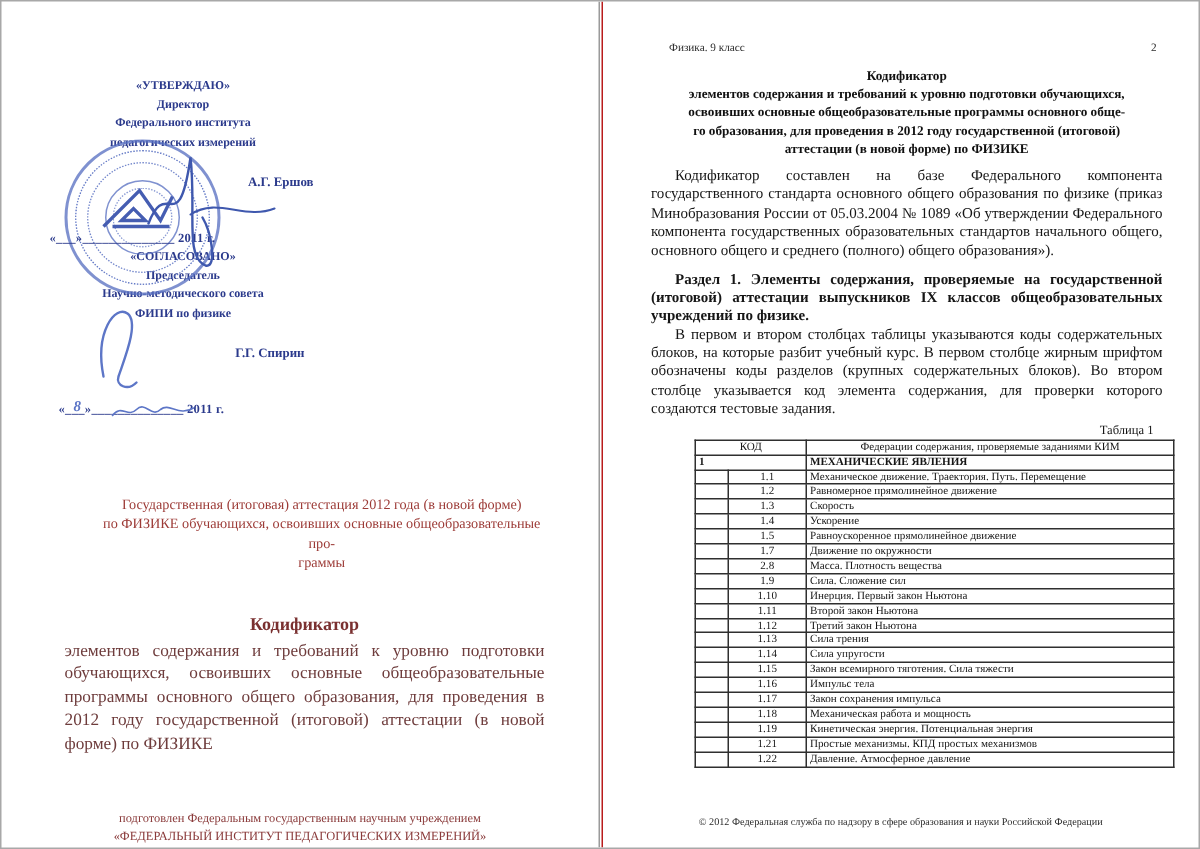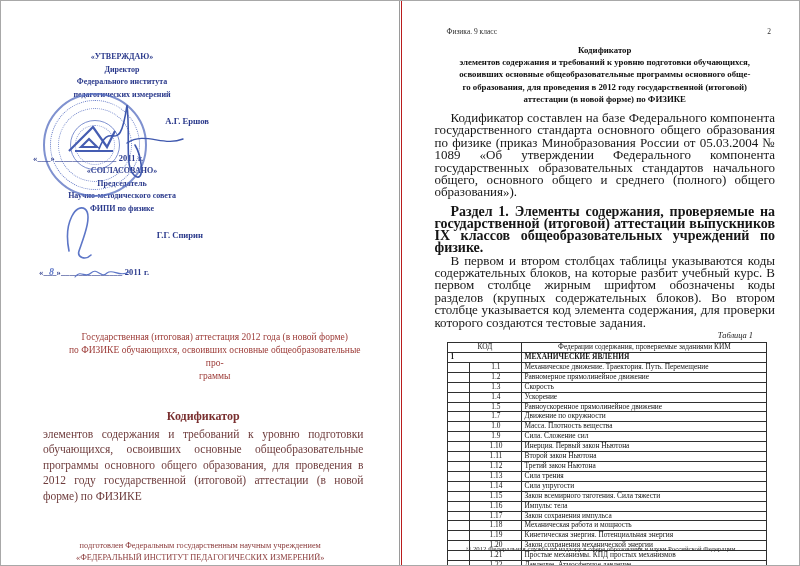--- a/index.html
+++ b/index.html
@@ -58,25 +58,25 @@
     margin:3px 36px 0 42px; text-align:justify;
     color:#6e3c3c; font-size:11.5px; line-height:15.4px;
   }
   .prepared {
     margin-top:36px; text-align:center; color:#8a3a3a;
     font-size:8.3px; line-height:11.5px; white-space:pre-line;
   }
   
   .rp-header { display:flex; justify-content:space-between; font-size:7.5px; color:#2e2e2e; padding:0 4px 0 12px; }
   .rp-title { margin-top:8px; text-align:center; font-weight:bold; font-size:8.8px; line-height:12.2px; white-space:pre-line; color:#101010; }
-  .rp-intro, .rp-note { text-align:justify; text-indent:16px; font-size:13px; line-height:12.4px; }
+  .rp-intro, .rp-note { text-align:justify; text-indent:16px; font-size:10px; line-height:12.4px; }
   .rp-intro { margin-top:7px; }
-  .rp-section { margin-top:7px; font-weight:bold; text-align:justify; text-indent:16px; font-size:14px; line-height:12.2px; }
-  .rp-caption { text-align:right; font-style:italic; font-size:8.4px; margin:2px 22px 2px 0; }
-  .kim-table { border-collapse:collapse; margin-left:13px; width:320px; margin-top:1px; }
+  .rp-section { margin-top:7px; font-weight:bold; text-align:justify; text-indent:16px; font-size:10px; line-height:12.2px; }
+  .rp-caption { text-align:right; font-size:8.4px; margin:2px 6px 2px 0; }
+  .kim-table { border-collapse:collapse; margin-left:29px; width:320px; margin-top:1px; }
   .kim-table td, .kim-table th { border:1px solid #2f2f2f; font-size:7.4px; line-height:8.9px; padding:0 2px; vertical-align:middle; }
   .kim-table th { font-weight:normal; text-align:center; }
   .th-code { width:74px; }
   .c-blank { width:22px; }
   .c-code  { width:52px; text-align:center; }
   .c-text  { text-align:left; padding-left:4px; }
   .c-sec   { text-align:left; padding-left:8px; font-weight:bold; }
   .sec     { font-weight:bold; }
   .rp-footer { position:absolute; left:0; right:0; bottom:13px; text-align:center; font-size:6.8px; color:#2a2a2a; }
 </style>
@@ -205,21 +205,21 @@
             <td class="c-code">1.5</td>
             <td class="c-text">Равноускоренное прямолинейное движение</td>
           </tr>
           <tr>
             <td class="c-blank"></td>
             <td class="c-code">1.7</td>
             <td class="c-text">Движение по окружности</td>
           </tr>
           <tr>
             <td class="c-blank"></td>
-            <td class="c-code">1.0</td>
+            <td class="c-code">2.8</td>
             <td class="c-text">Масса. Плотность вещества</td>
           </tr>
           <tr>
             <td class="c-blank"></td>
             <td class="c-code">1.9</td>
             <td class="c-text">Сила. Сложение сил</td>
           </tr>
           <tr>
             <td class="c-blank"></td>
             <td class="c-code">1.10</td>
@@ -265,25 +265,20 @@
             <td class="c-code">1.18</td>
             <td class="c-text">Механическая работа и мощность</td>
           </tr>
           <tr>
             <td class="c-blank"></td>
             <td class="c-code">1.19</td>
             <td class="c-text">Кинетическая энергия. Потенциальная энергия</td>
           </tr>
           <tr>
             <td class="c-blank"></td>
-            <td class="c-code">1.20</td>
-            <td class="c-text">Закон сохранения механической энергии</td>
-          </tr>
-          <tr>
-            <td class="c-blank"></td>
             <td class="c-code">1.21</td>
             <td class="c-text">Простые механизмы. КПД простых механизмов</td>
           </tr>
           <tr>
             <td class="c-blank"></td>
             <td class="c-code">1.22</td>
             <td class="c-text">Давление. Атмосферное давление</td>
           </tr>
         </tbody>
     </table>

